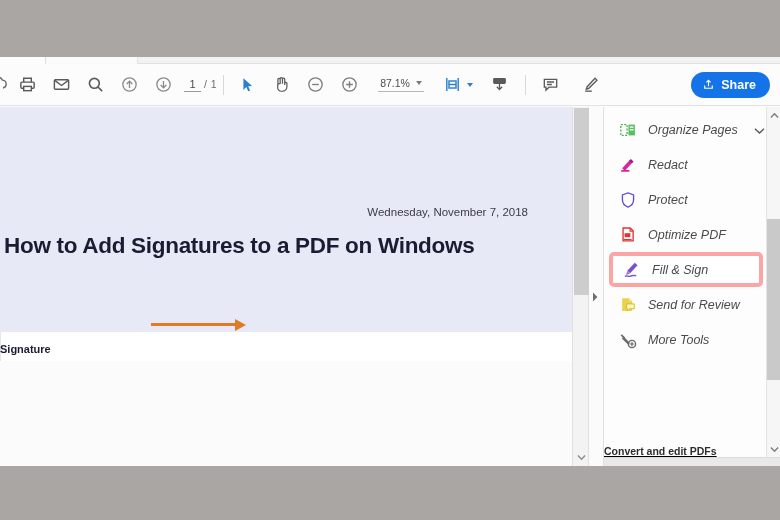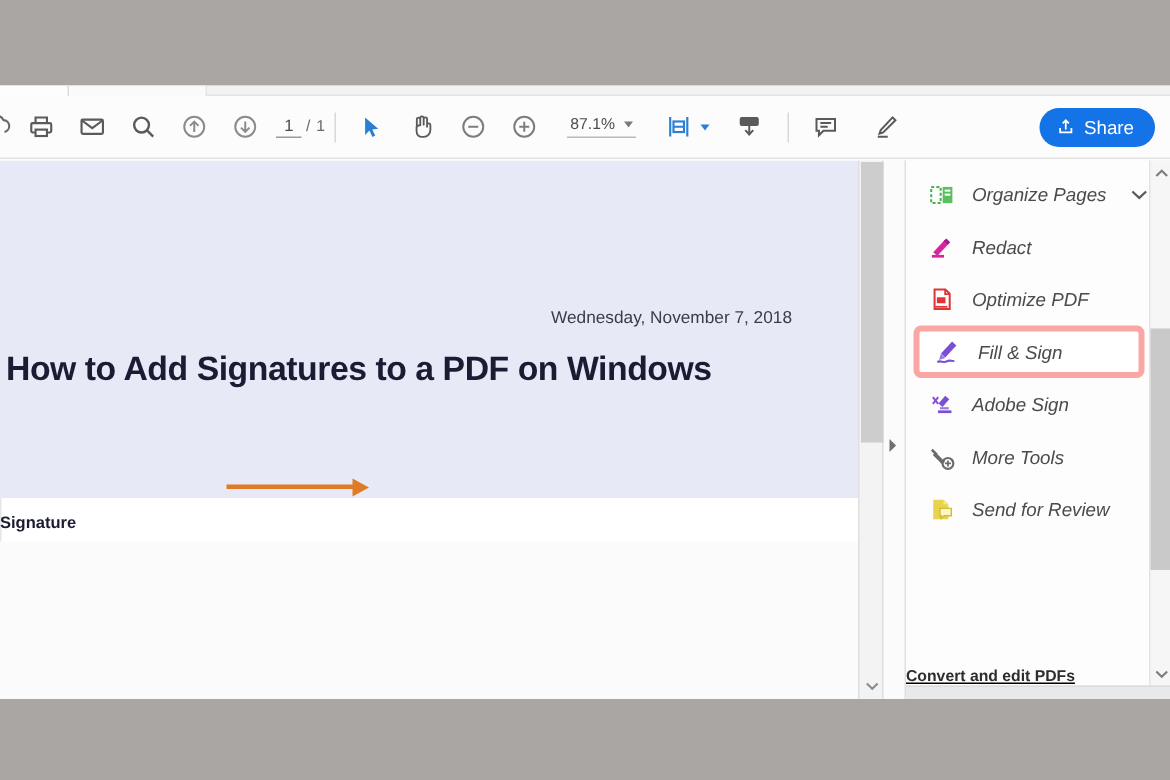--- a/index.html
+++ b/index.html
@@ -49,21 +49,21 @@
     flex:0 0 auto; display:flex; align-items:center; gap:6px; margin-left:4px;
     border-bottom:1px solid #b9b9b9; padding:0 2px 2px 2px;
   }
   .zoom-val { font-size:10.5px; color:#4d4d4d;text-align:right; }
   .caret-sm { width:0;height:0;border-left:3.5px solid transparent;border-right:3.5px solid transparent;border-top:4px solid #7a7a7a; }
   .caret-blue { width:0;height:0;border-left:3.5px solid transparent;border-right:3.5px solid transparent;border-top:4.5px solid #2a7fd4; }
 
   .share-btn {
     flex:0 0 auto; margin-left:auto; margin-right:10px;
     height:26px; padding:0 14px 0 11px; border-radius:14px;
-    background:#1473e6; color:#fff; font-size:12.5px; font-weight:normal;
+    background:#1473e6; color:#fff; font-size:12.5px; font-weight:bold;
     display:flex; align-items:center; gap:6px;
   }
 
   
   .doc-wrap { position:absolute; left:0; top:50px; width:572px; height:254px; background:#fff; overflow:hidden;text-align:right; }
   .doc-page { position:absolute; left:0; top:0; width:572px; height:359px; background:#fff; }
   .doc-header-band { position:absolute; left:0; top:0; width:572px; height:225px; background:#e8e9f6; }
   .doc-date {
     position:absolute; right:44px; top:99px; font-size:11.5px; color:#3b3b4a;
     font-family:"Liberation Sans", sans-serif;
@@ -306,20 +306,28 @@
           <span class="ico">
             <svg width="18" height="18" viewBox="0 0 20 20">
               <path d="M3.5 15.5l8.8-9.4 3 2.8-8.8 9.4z" fill="#d8249e" transform="translate(0,-2)"></path>
               <path d="M13.2 3.3l2.9 2.8-1.8 1.9-3-2.8z" fill="#9b1f8a"></path>
               <rect x="2.5" y="15.5" width="9" height="2" fill="#d8249e"></rect>
             </svg>
           </span>
           <span class="lbl">Redact</span>
         </div>
 
+        <div class="sb-item">
+          <span class="ico">
+            <svg width="18" height="18" viewBox="0 0 20 20">
+              <path d="M10 2.2l6.2 2.2v5.2c0 4-2.9 6.9-6.2 8.2-3.3-1.3-6.2-4.2-6.2-8.2V4.4z" fill="none" stroke="#6c4bd8" stroke-width="1.5"></path>
+            </svg>
+          </span>
+          <span class="lbl">Protect</span>
+        </div>
 
         <div class="sb-item">
           <span class="ico">
             <svg width="18" height="18" viewBox="0 0 20 20">
               <path d="M4.5 2.2h8l3.2 3.2v11.2h-11.2z" fill="none" stroke="#e03434" stroke-width="1.5"></path>
               <path d="M12.3 2.4v3.2h3.2" fill="none" stroke="#e03434" stroke-width="1.3"></path>
               <rect x="6.2" y="8" width="6.4" height="4.4" fill="#e03434"></rect>
               <rect x="5" y="14.4" width="9" height="1.3" fill="#e03434"></rect>
             </svg>
           </span>
@@ -330,54 +338,43 @@
           <span class="ico">
             <svg width="19" height="19" viewBox="0 0 20 20">
               <path d="M13.4 2.8l3 2.8-7.8 8.4-3-2.8z" fill="#7b4fd4"></path>
               <path d="M5.5 11.4L4.2 15.8l4.4-1.4z" fill="#9b7ae0"></path>
               <path d="M3 17.2c2.6-1.4 4.4 1 6.6-.4s3.6.3 5.4-.6" fill="none" stroke="#7b4fd4" stroke-width="1.5"></path>
             </svg>
           </span>
           <span class="lbl">Fill &amp; Sign</span>
         </div>
 
-        <div class="sb-item">
-          <span class="ico">
-            <svg width="18" height="18" viewBox="0 0 20 20">
-              <path d="M3.2 4.2l4 5M7.2 4.2l-4 5" stroke="#8a4fd4" stroke-width="1.5" fill="none"></path>
-              <path d="M12.4 3.2l3 2.6-5 5.6-3-2.6z" fill="#7b4fd4"></path>
-              <rect x="7" y="14" width="10" height="2" fill="#7b4fd4"></rect>
-              <rect x="8.5" y="11.6" width="6.5" height="1.6" fill="#9b7ae0"></rect>
-            </svg>
-          </span>
-          <span class="lbl">Adobe Sign</span>
+
+        <div class="sb-item">
+          <span class="ico">
+            <svg width="18" height="18" viewBox="0 0 20 20">
+              <path d="M3.5 2.4h7.8l3.4 3.4v11h-11.2z" fill="#e9d24f"></path>
+              <path d="M11.1 2.6v3.2h3.2" fill="#f3e79a"></path>
+              <path d="M8.5 8.8h8.4v5.4h-5.2l-2.2 2v-2h-1z" fill="#fdf6c8" stroke="#d4bd2e" stroke-width="1.1"></path>
+            </svg>
+          </span>
+          <span class="lbl">Send for Review</span>
         </div>
 
         <div class="sb-item">
           <span class="ico">
             <svg width="18" height="18" viewBox="0 0 20 20">
               <path d="M3.2 3.6l3.6 3.6-1.4 1.4L1.8 5z" fill="#6b6b6b"></path>
               <path d="M5.2 6.2l7 7-2 2-7-7z" fill="#6b6b6b"></path>
               <circle cx="14.4" cy="14.4" r="4" fill="none" stroke="#6b6b6b" stroke-width="1.6"></circle>
               <path d="M14.4 12.2v4.4M12.2 14.4h4.4" stroke="#6b6b6b" stroke-width="1.3"></path>
             </svg>
           </span>
           <span class="lbl">More Tools</span>
         </div>
-
-        <div class="sb-item">
-          <span class="ico">
-            <svg width="18" height="18" viewBox="0 0 20 20">
-              <path d="M3.5 2.4h7.8l3.4 3.4v11h-11.2z" fill="#e9d24f"></path>
-              <path d="M11.1 2.6v3.2h3.2" fill="#f3e79a"></path>
-              <path d="M8.5 8.8h8.4v5.4h-5.2l-2.2 2v-2h-1z" fill="#fdf6c8" stroke="#d4bd2e" stroke-width="1.1"></path>
-            </svg>
-          </span>
-          <span class="lbl">Send for Review</span>
-        </div>
       </div>
 
       <div class="sb-promo">
         <div class="p1">Convert and edit PDFs</div>
       </div>
 
       <div class="sb-scroll">
         <div class="sb-arrow up">
           <svg width="9" height="7" viewBox="0 0 10 7">
               <path d="M1 5.6l4-4 4 4" fill="none" stroke="#7d7d7d" stroke-width="1.6"></path>

